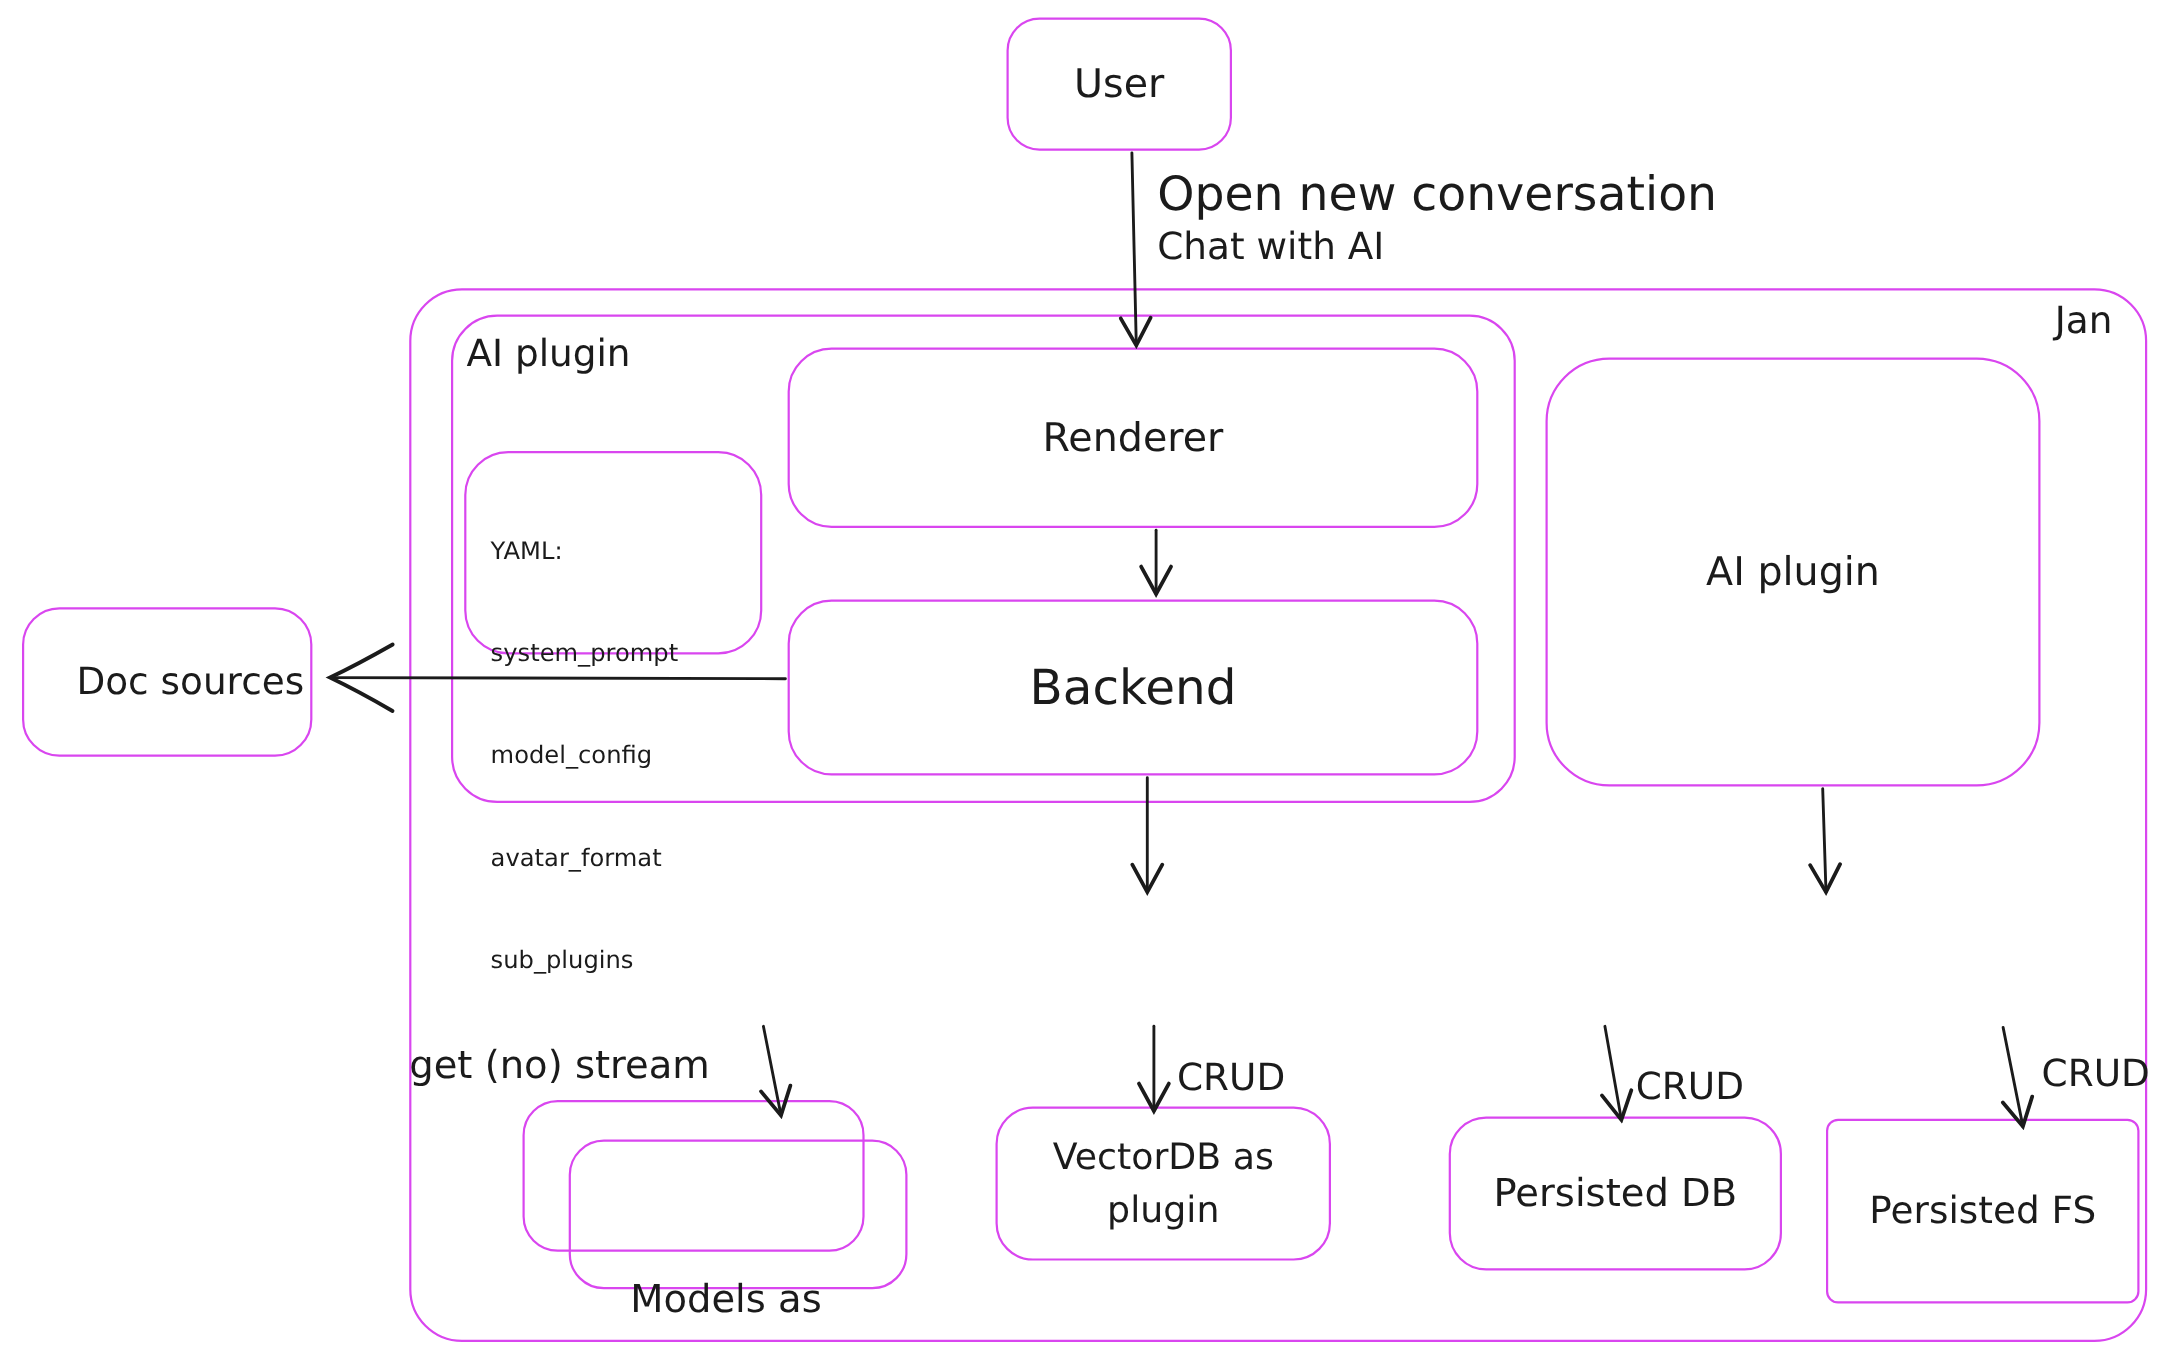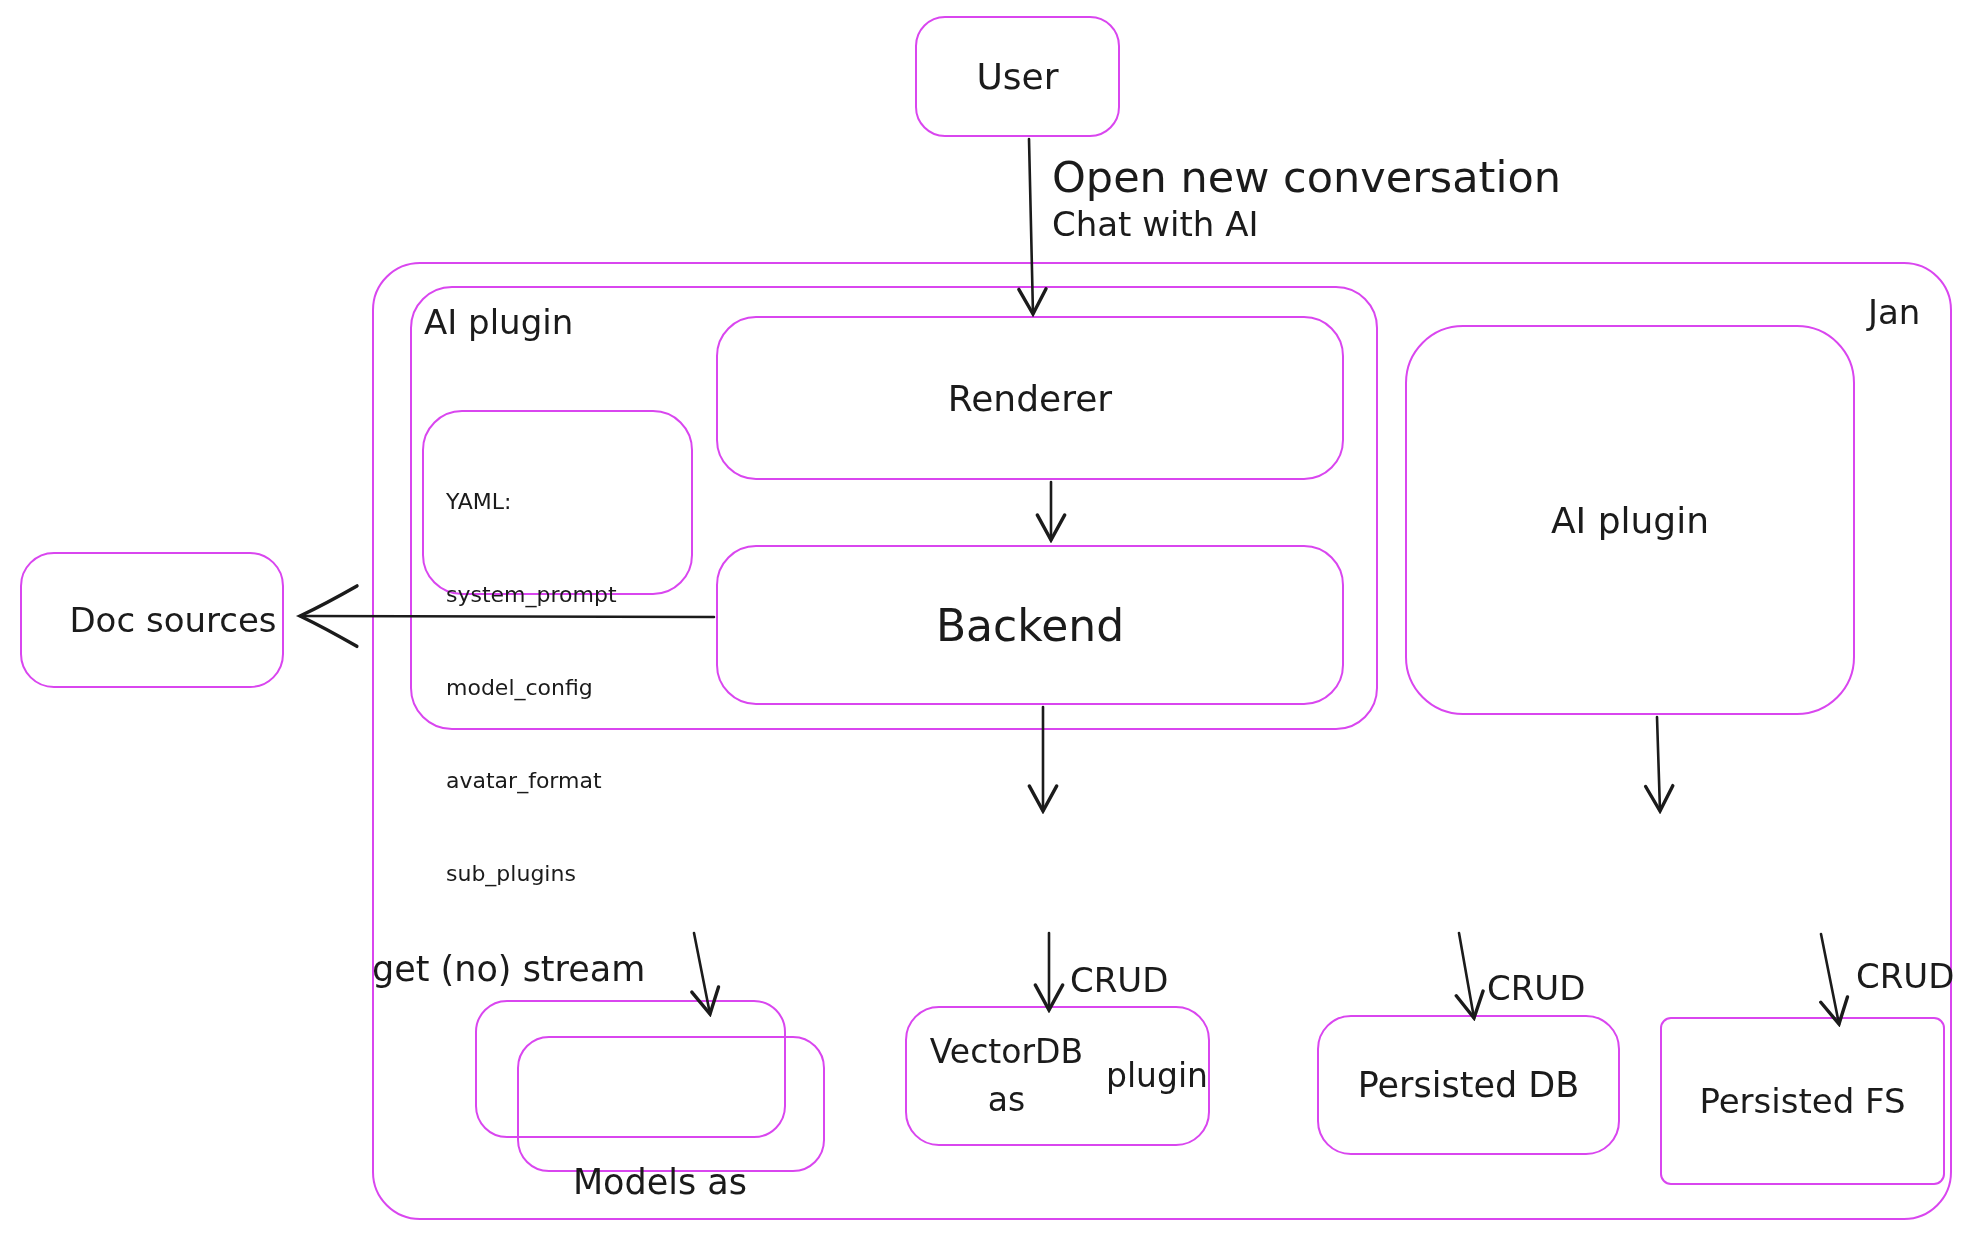--- a/index.html
+++ b/index.html
@@ -5,36 +5,36 @@
   html,body{margin:0;padding:0;background:#ffffff;}
   .canvas{
     position:relative;width:1981px;height:1246px;background:#ffffff;
     font-family:"DejaVu Sans","Liberation Sans",sans-serif;color:#1b1b1b;overflow:hidden;
   }
   .box{
     position:absolute;border:2px solid #d946ef;background:transparent;
     box-sizing:border-box;display:flex;align-items:center;justify-content:center;
     text-align:center;
   }
-  .col{flex-direction:row;}
+  .col{flex-direction:column;}
   .lbl{position:absolute;white-space:pre;line-height:1.2;}
   .yaml-text{
     position:absolute;left:446px;top:424px;width:240px;
     font-size:22px;line-height:31px;text-align:left;white-space:pre;
   }
   .yaml-text div{margin:0;}
   svg.overlay{position:absolute;left:0;top:0;pointer-events:none;}
 </style>
 </head>
 <body>
 
 <div class="canvas">
 
   <div class="box" style="left:372px;top:262px;width:1580px;height:958px;border-radius:48px;"></div>
-  <div class="lbl" style="left:1868px;top:272px;font-size:34px;margin-top:20px;">Jan</div>
+  <div class="lbl" style="left:1868px;top:272px;font-size:34px;">Jan</div>
 
   <div class="box" style="left:410px;top:286px;width:968px;height:444px;border-radius:42px;"></div>
   <div class="lbl" style="left:424px;top:302px;font-size:34px;">AI plugin</div>
 
   <div class="box" style="left:422px;top:410px;width:271px;height:185px;border-radius:40px;"></div>
   <div class="yaml-text">
     <div>YAML:</div>
     <div>system_prompt</div>
     <div>model_config</div>
     <div>avatar_format</div>

